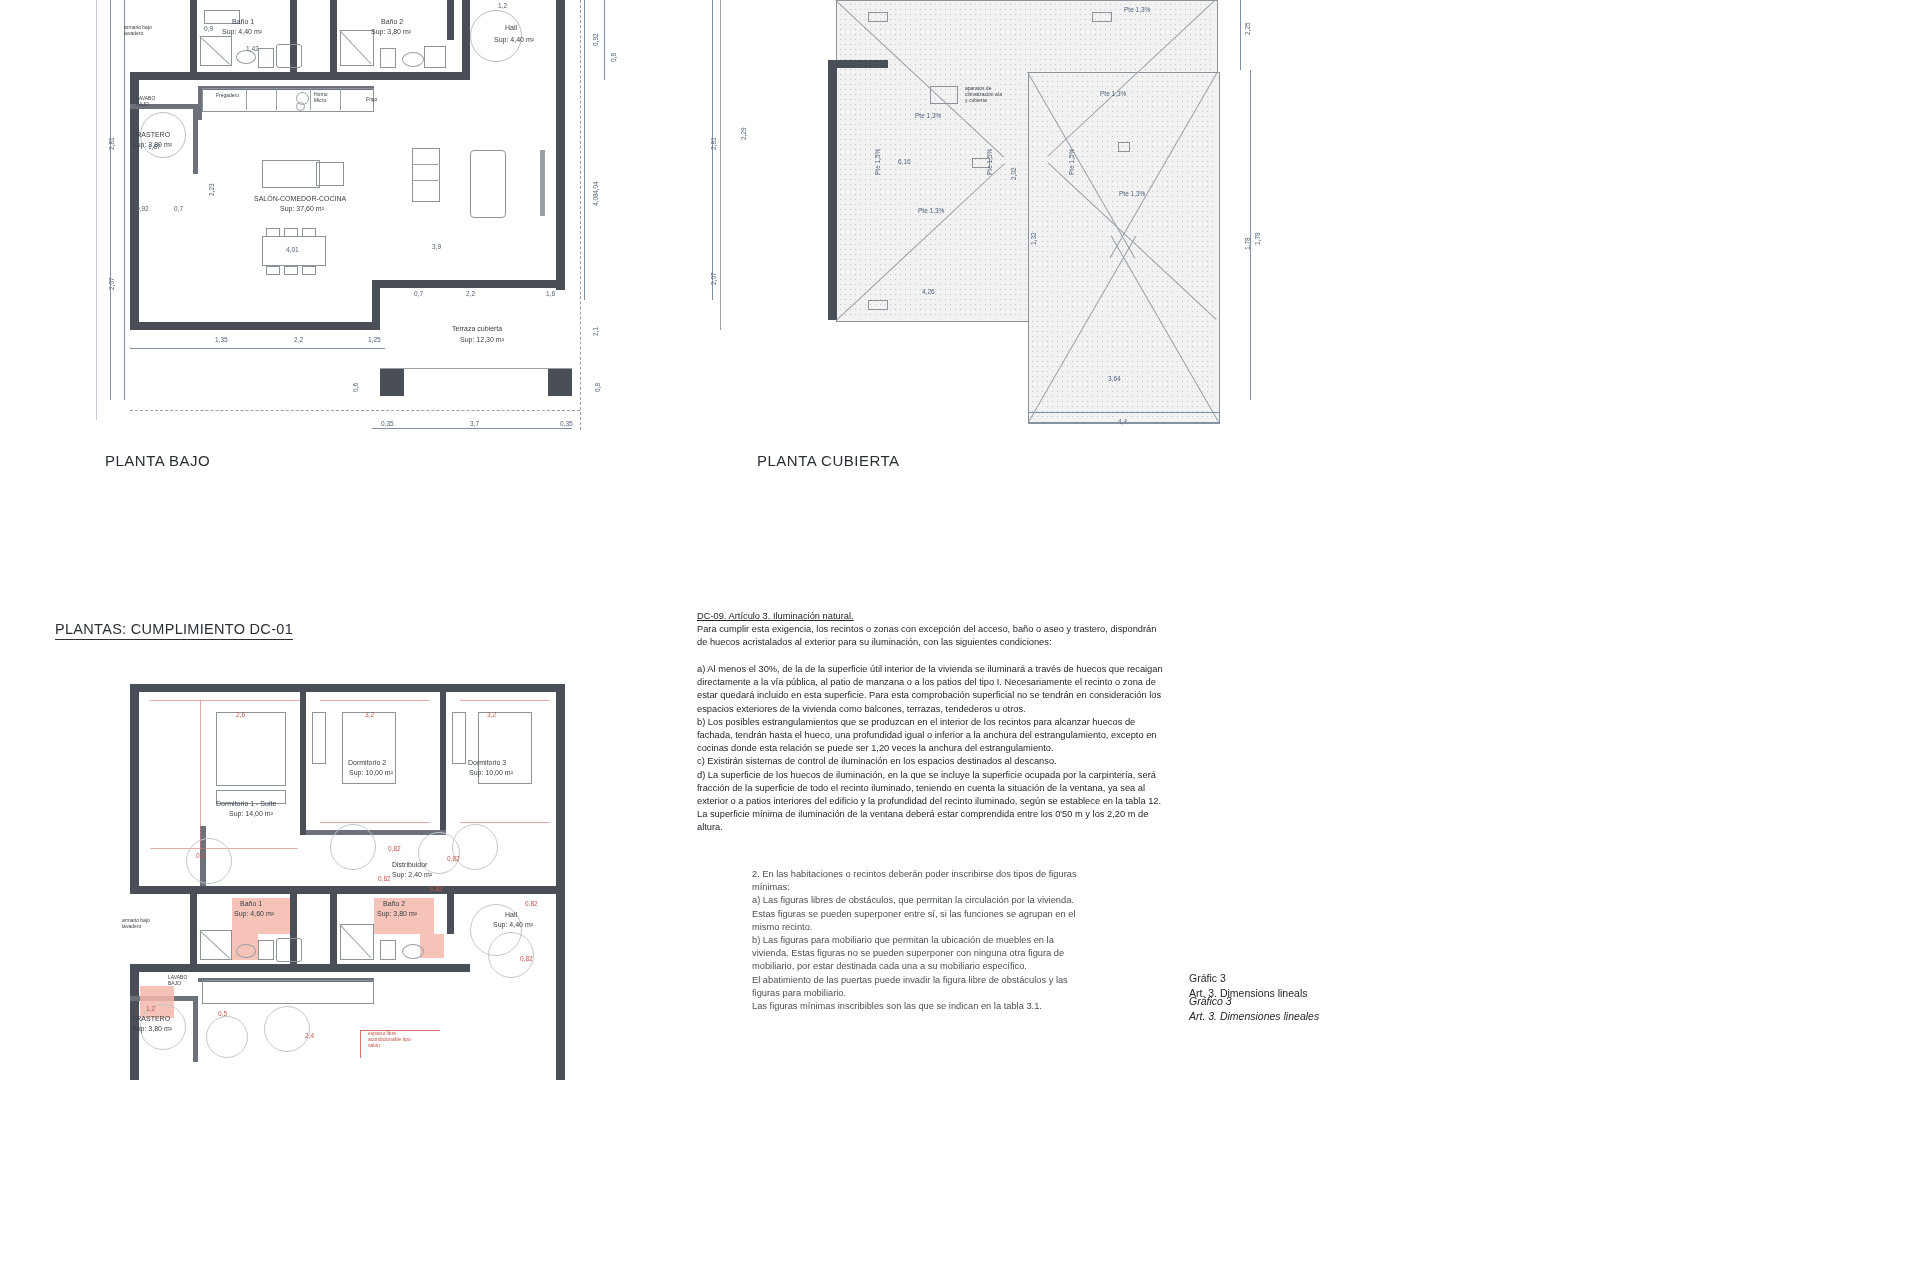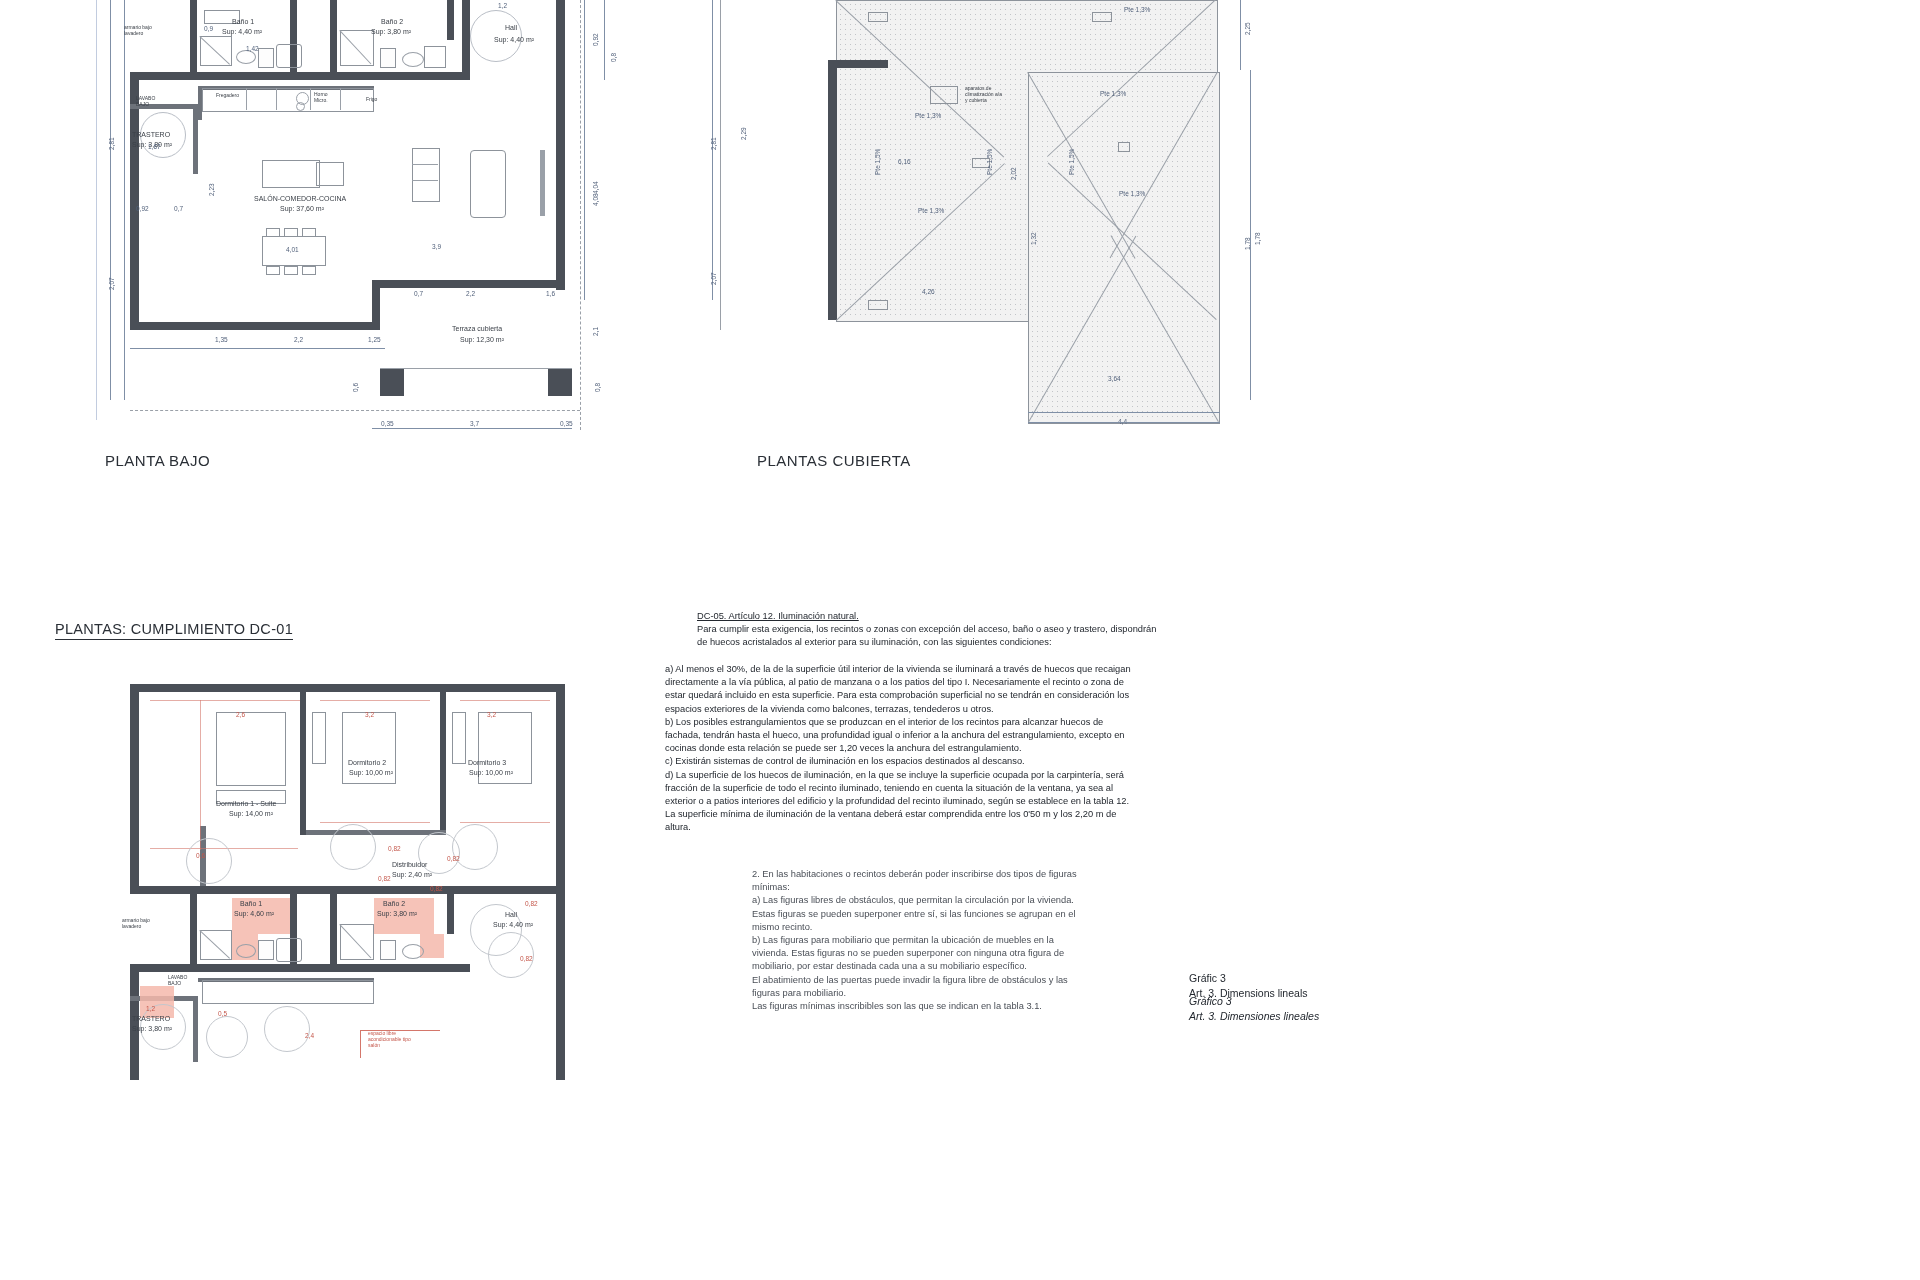--- a/index.html
+++ b/index.html
@@ -227,21 +227,21 @@
     <div class="dimtxt v" style="left:1244px;top:35px;">2,25</div>
     <div class="dimtxt v" style="left:1254px;top:245px;">1,78</div>
     <div class="dimtxt v" style="left:1244px;top:250px;">1,78</div>
 
     <div class="dimline-v" style="left:1240px;top:0;height:70px;"></div>
     <div class="dimline-v" style="left:1250px;top:70px;height:330px;"></div>
     <div class="dimline" style="left:1028px;top:412px;width:192px;"></div>
     <div class="dimline" style="left:1028px;top:422px;width:192px;"></div>
   </div>
 
-  <div class="plantitle" style="left:757px;top:452px;">PLANTAS CUBIERTA</div>
+  <div class="plantitle" style="left:757px;top:452px;">PLANTA CUBIERTA</div>
 
   <div class="sectiontitle" style="left:55px;top:621px;">PLANTAS: CUMPLIMIENTO DC-01</div>
 
   <div>
 
     <div class="blk" style="left:130px;top:684px;width:435px;height:8px;"></div>
     <div class="blk" style="left:130px;top:684px;width:9px;height:210px;"></div>
     <div class="blk" style="left:556px;top:684px;width:9px;height:210px;"></div>
     <div class="blk" style="left:130px;top:886px;width:435px;height:8px;"></div>
 
@@ -333,24 +333,24 @@
     <div class="rosetxt" style="left:447px;top:855px;">0,82</div>
     <div class="rosetxt" style="left:378px;top:875px;">0,82</div>
     <div class="rosetxt" style="left:430px;top:885px;">0,82</div>
     <div class="rosetxt v" style="left:525px;top:900px;">0,82</div>
     <div class="rosetxt" style="left:146px;top:1005px;">1,2</div>
     <div class="rosetxt" style="left:305px;top:1032px;">2,4</div>
     <div class="rosetxt v" style="left:218px;top:1010px;">0,5</div>
     <div class="rosetxt v" style="left:520px;top:955px;">0,82</div>
   </div>
 
-  <div class="para u" style="left:697px;top:610px;">DC-05. Artículo 12. Iluminación natural.</div>
+  <div class="para u" style="left:697px;top:610px;">DC-09. Artículo 3. Iluminación natural.</div>
   <div class="para" style="left:697px;top:623px;width:500px;">Para cumplir esta exigencia, los recintos o zonas con excepción del acceso, baño o aseo y trastero, dispondrán
 de huecos acristalados al exterior para su iluminación, con las siguientes condiciones:</div>
-  <div class="para" style="left:665px;top:663px;width:510px;">a) Al menos el 30%, de la de la superficie útil interior de la vivienda se iluminará a través de huecos que recaigan
+  <div class="para" style="left:697px;top:663px;width:510px;">a) Al menos el 30%, de la de la superficie útil interior de la vivienda se iluminará a través de huecos que recaigan
 directamente a la vía pública, al patio de manzana o a los patios del tipo I. Necesariamente el recinto o zona de
 estar quedará incluido en esta superficie. Para esta comprobación superficial no se tendrán en consideración los
 espacios exteriores de la vivienda como balcones, terrazas, tendederos u otros.
 b) Los posibles estrangulamientos que se produzcan en el interior de los recintos para alcanzar huecos de
 fachada, tendrán hasta el hueco, una profundidad igual o inferior a la anchura del estrangulamiento, excepto en
 cocinas donde esta relación se puede ser 1,20 veces la anchura del estrangulamiento.
 c) Existirán sistemas de control de iluminación en los espacios destinados al descanso.
 d) La superficie de los huecos de iluminación, en la que se incluye la superficie ocupada por la carpintería, será
 fracción de la superficie de todo el recinto iluminado, teniendo en cuenta la situación de la ventana, ya sea al
 exterior o a patios interiores del edificio y la profundidad del recinto iluminado, según se establece en la tabla 12.

